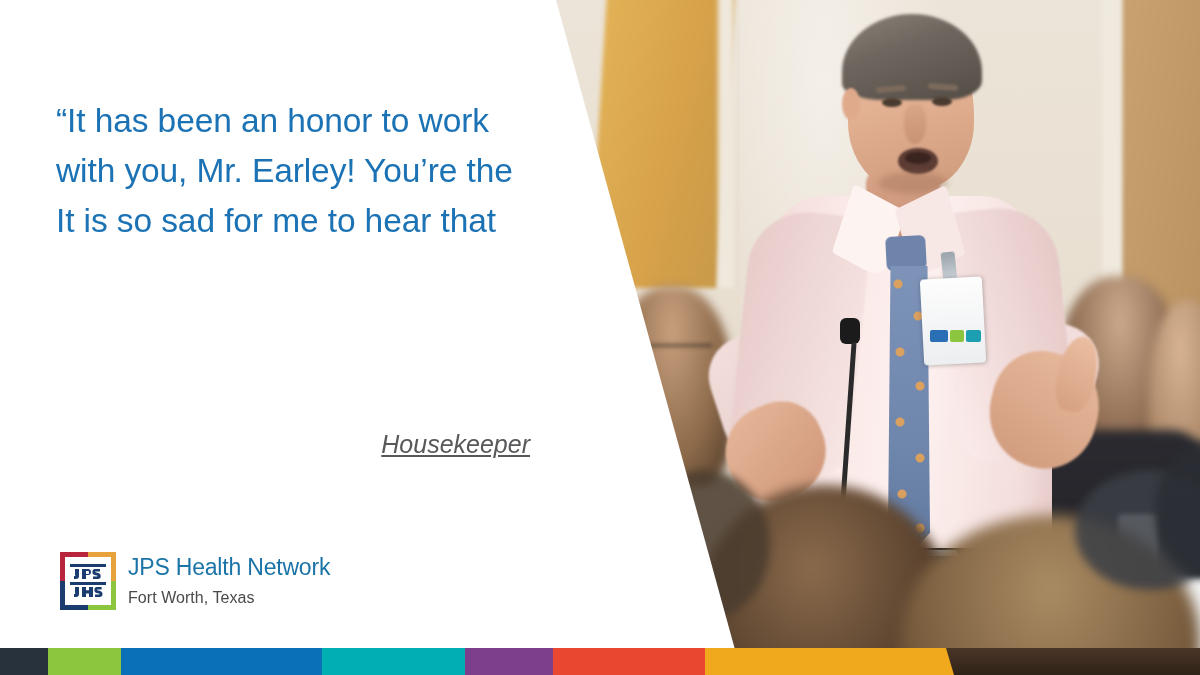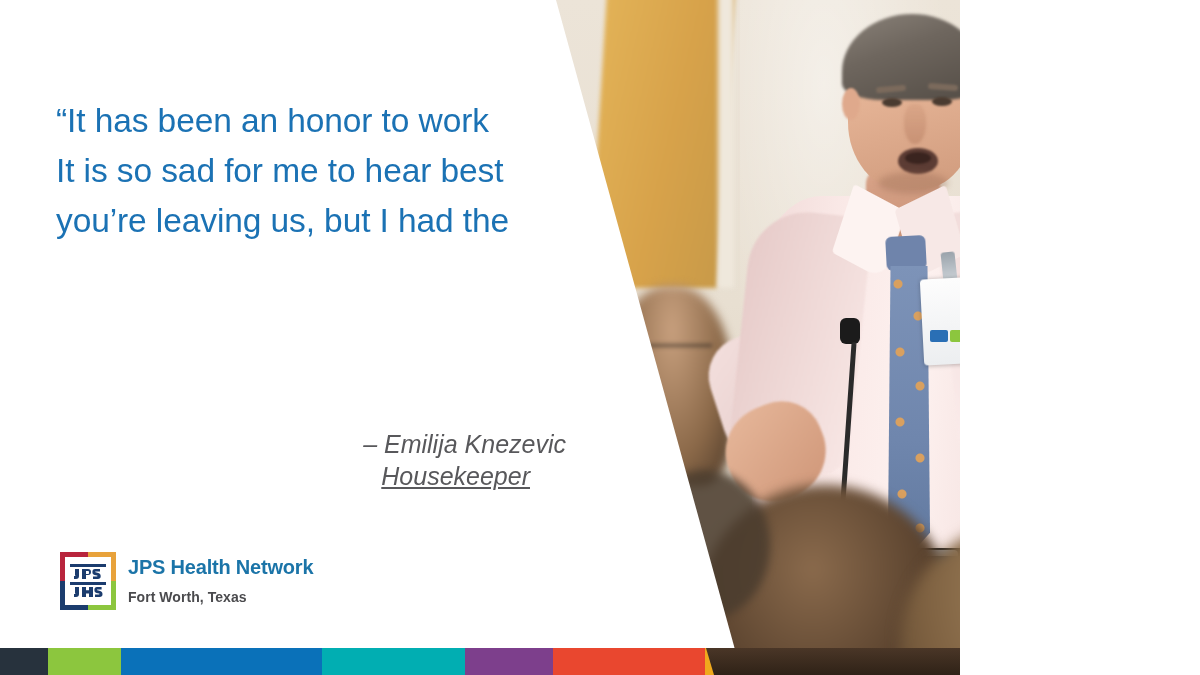--- a/index.html
+++ b/index.html
@@ -5,21 +5,21 @@
 <style>
   * { margin:0; padding:0; box-sizing:border-box; }
   html,body { width:1200px; height:675px; overflow:hidden; }
   body {
     font-family:"Liberation Sans", sans-serif;
     background:#ffffff;
     position:relative;
   }
   #card {
     position:relative;
-    width:960px; height:675px;
+    width:1200px; height:675px;
     overflow:hidden;
     background:#fef9c3;
   }
 
   
   #photo {
     position:absolute;
     left:0; top:0; width:1200px; height:675px;
     overflow:hidden;
   }
@@ -328,25 +328,25 @@
   .mk-letters {
     position:absolute; left:5px; top:5px; width:46px; height:48px;
     display:flex; align-items:center; justify-content:center;
     color:#1b3c6e; font-weight:700; font-size:12px; letter-spacing:-.5px;
     font-family:"Liberation Serif", serif;
   }
   .mk-letters svg { display:block; }
 
   #logo-text { display:flex; flex-direction:column; justify-content:center; }
   #logo-name {
-    color:#1b74a8; font-size:20px; font-weight:700; letter-spacing:-.2px;
+    color:#1b74a8; font-size:23px; font-weight:400; letter-spacing:-.2px;
     line-height:26px;
   }
   #logo-tag {
-    color:#4a4a4d; font-size:14px; font-weight:700; line-height:21px;
+    color:#4a4a4d; font-size:16px; font-weight:400; line-height:21px;
     letter-spacing:.05px; margin-top:7px;
   }
 
   
   #colorbar {
     position:absolute; left:0; bottom:0; height:27px; width:1200px;
     display:flex; z-index:7;
   }
   #colorbar > i { display:block; height:100%; }
   
@@ -420,26 +420,25 @@
       <div class="blob" style="left: 1155px; top: 440px; width: 120px; height: 140px; background: rgb(42, 45, 51); opacity: 0.85;"></div>
       <div class="blob" style="left: 640px; top: 470px; width: 130px; height: 150px; background: rgb(74, 60, 46); opacity: 0.85;"></div>
     </div>
 
   <div id="panel"></div>
 
   <div id="content">
 
     <blockquote id="quote">
       <span class="ln">“It has been an honor to work</span>
-      <span class="ln">It is so sad for me to hear best</span>
-      <span class="ln">you’re leaving us, but I had the</span>
+      <span class="ln">with you, Mr. Earley! You’re the</span>
+      <span class="ln">It is so sad for me to hear that</span>
     </blockquote>
 
     <div id="attribution">
-      <span class="name">– Emilija Knezevic</span>
       <span class="role">Housekeeper</span>
     </div>
 
     <div id="logo">
       <div id="logo-mark">
         <span class="mk mk-tl"></span>
         <span class="mk mk-tr"></span>
         <span class="mk mk-bl"></span>
         <span class="mk mk-br"></span>
         <span class="mk-inner"></span>

